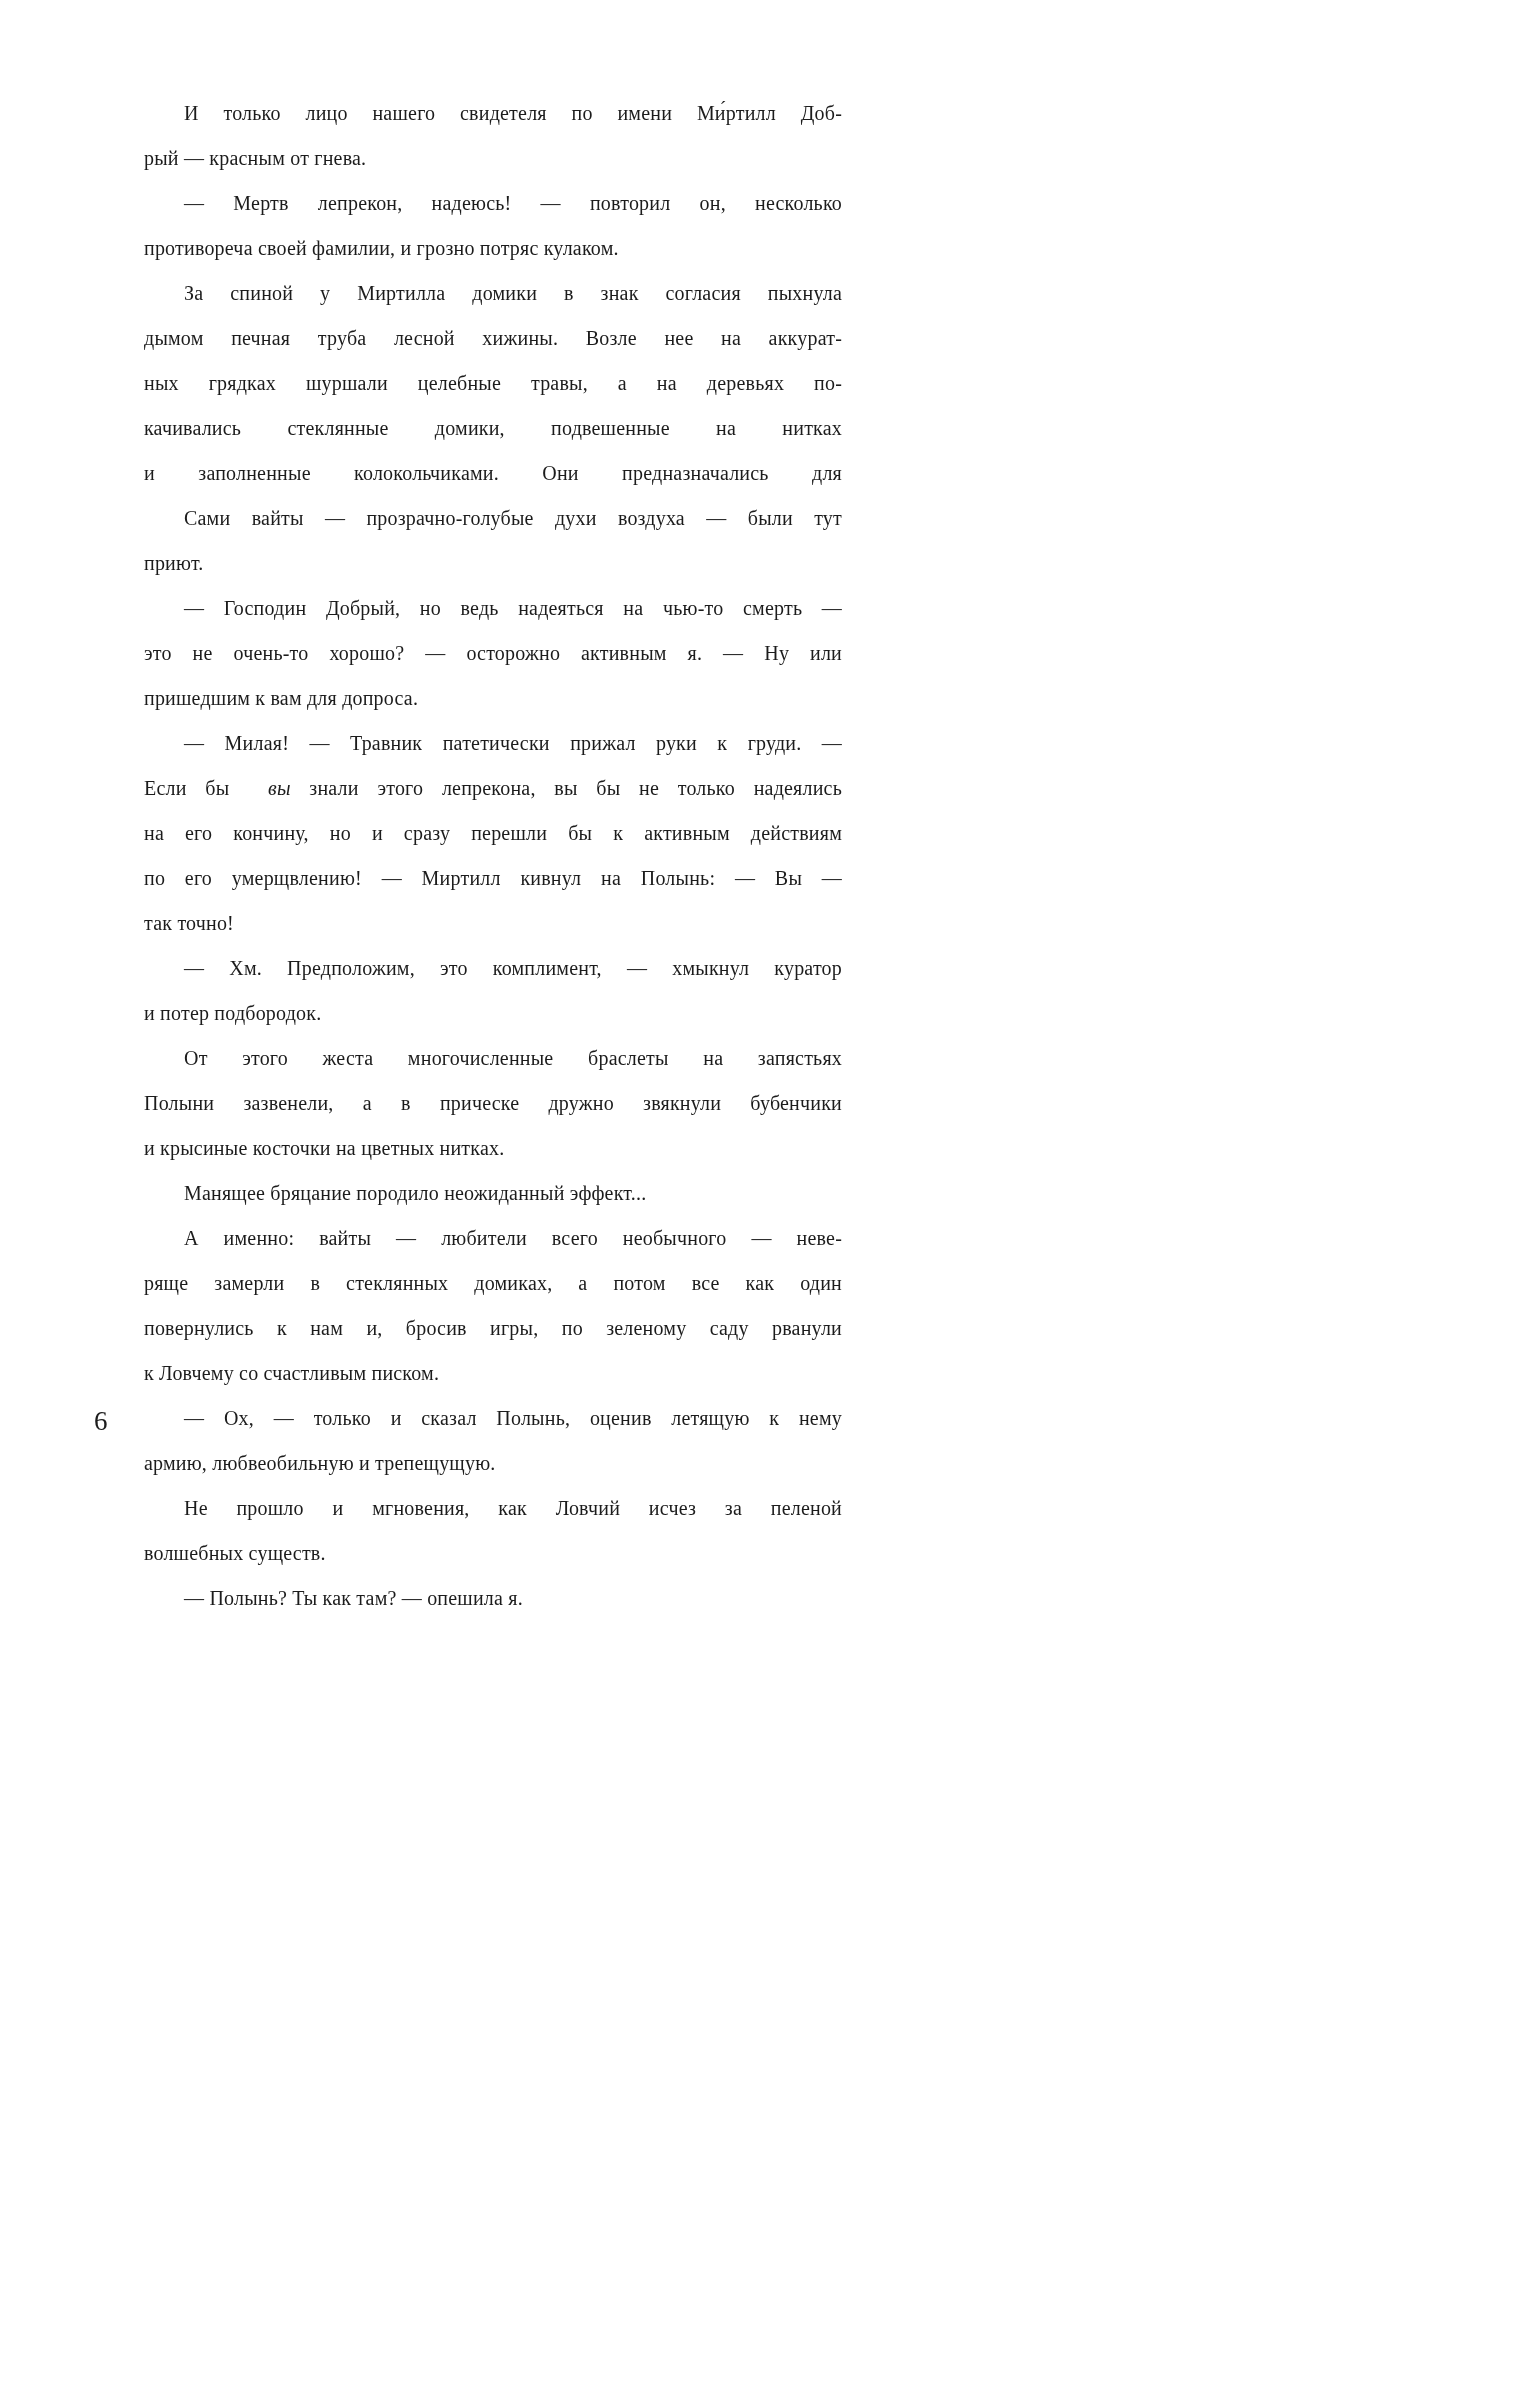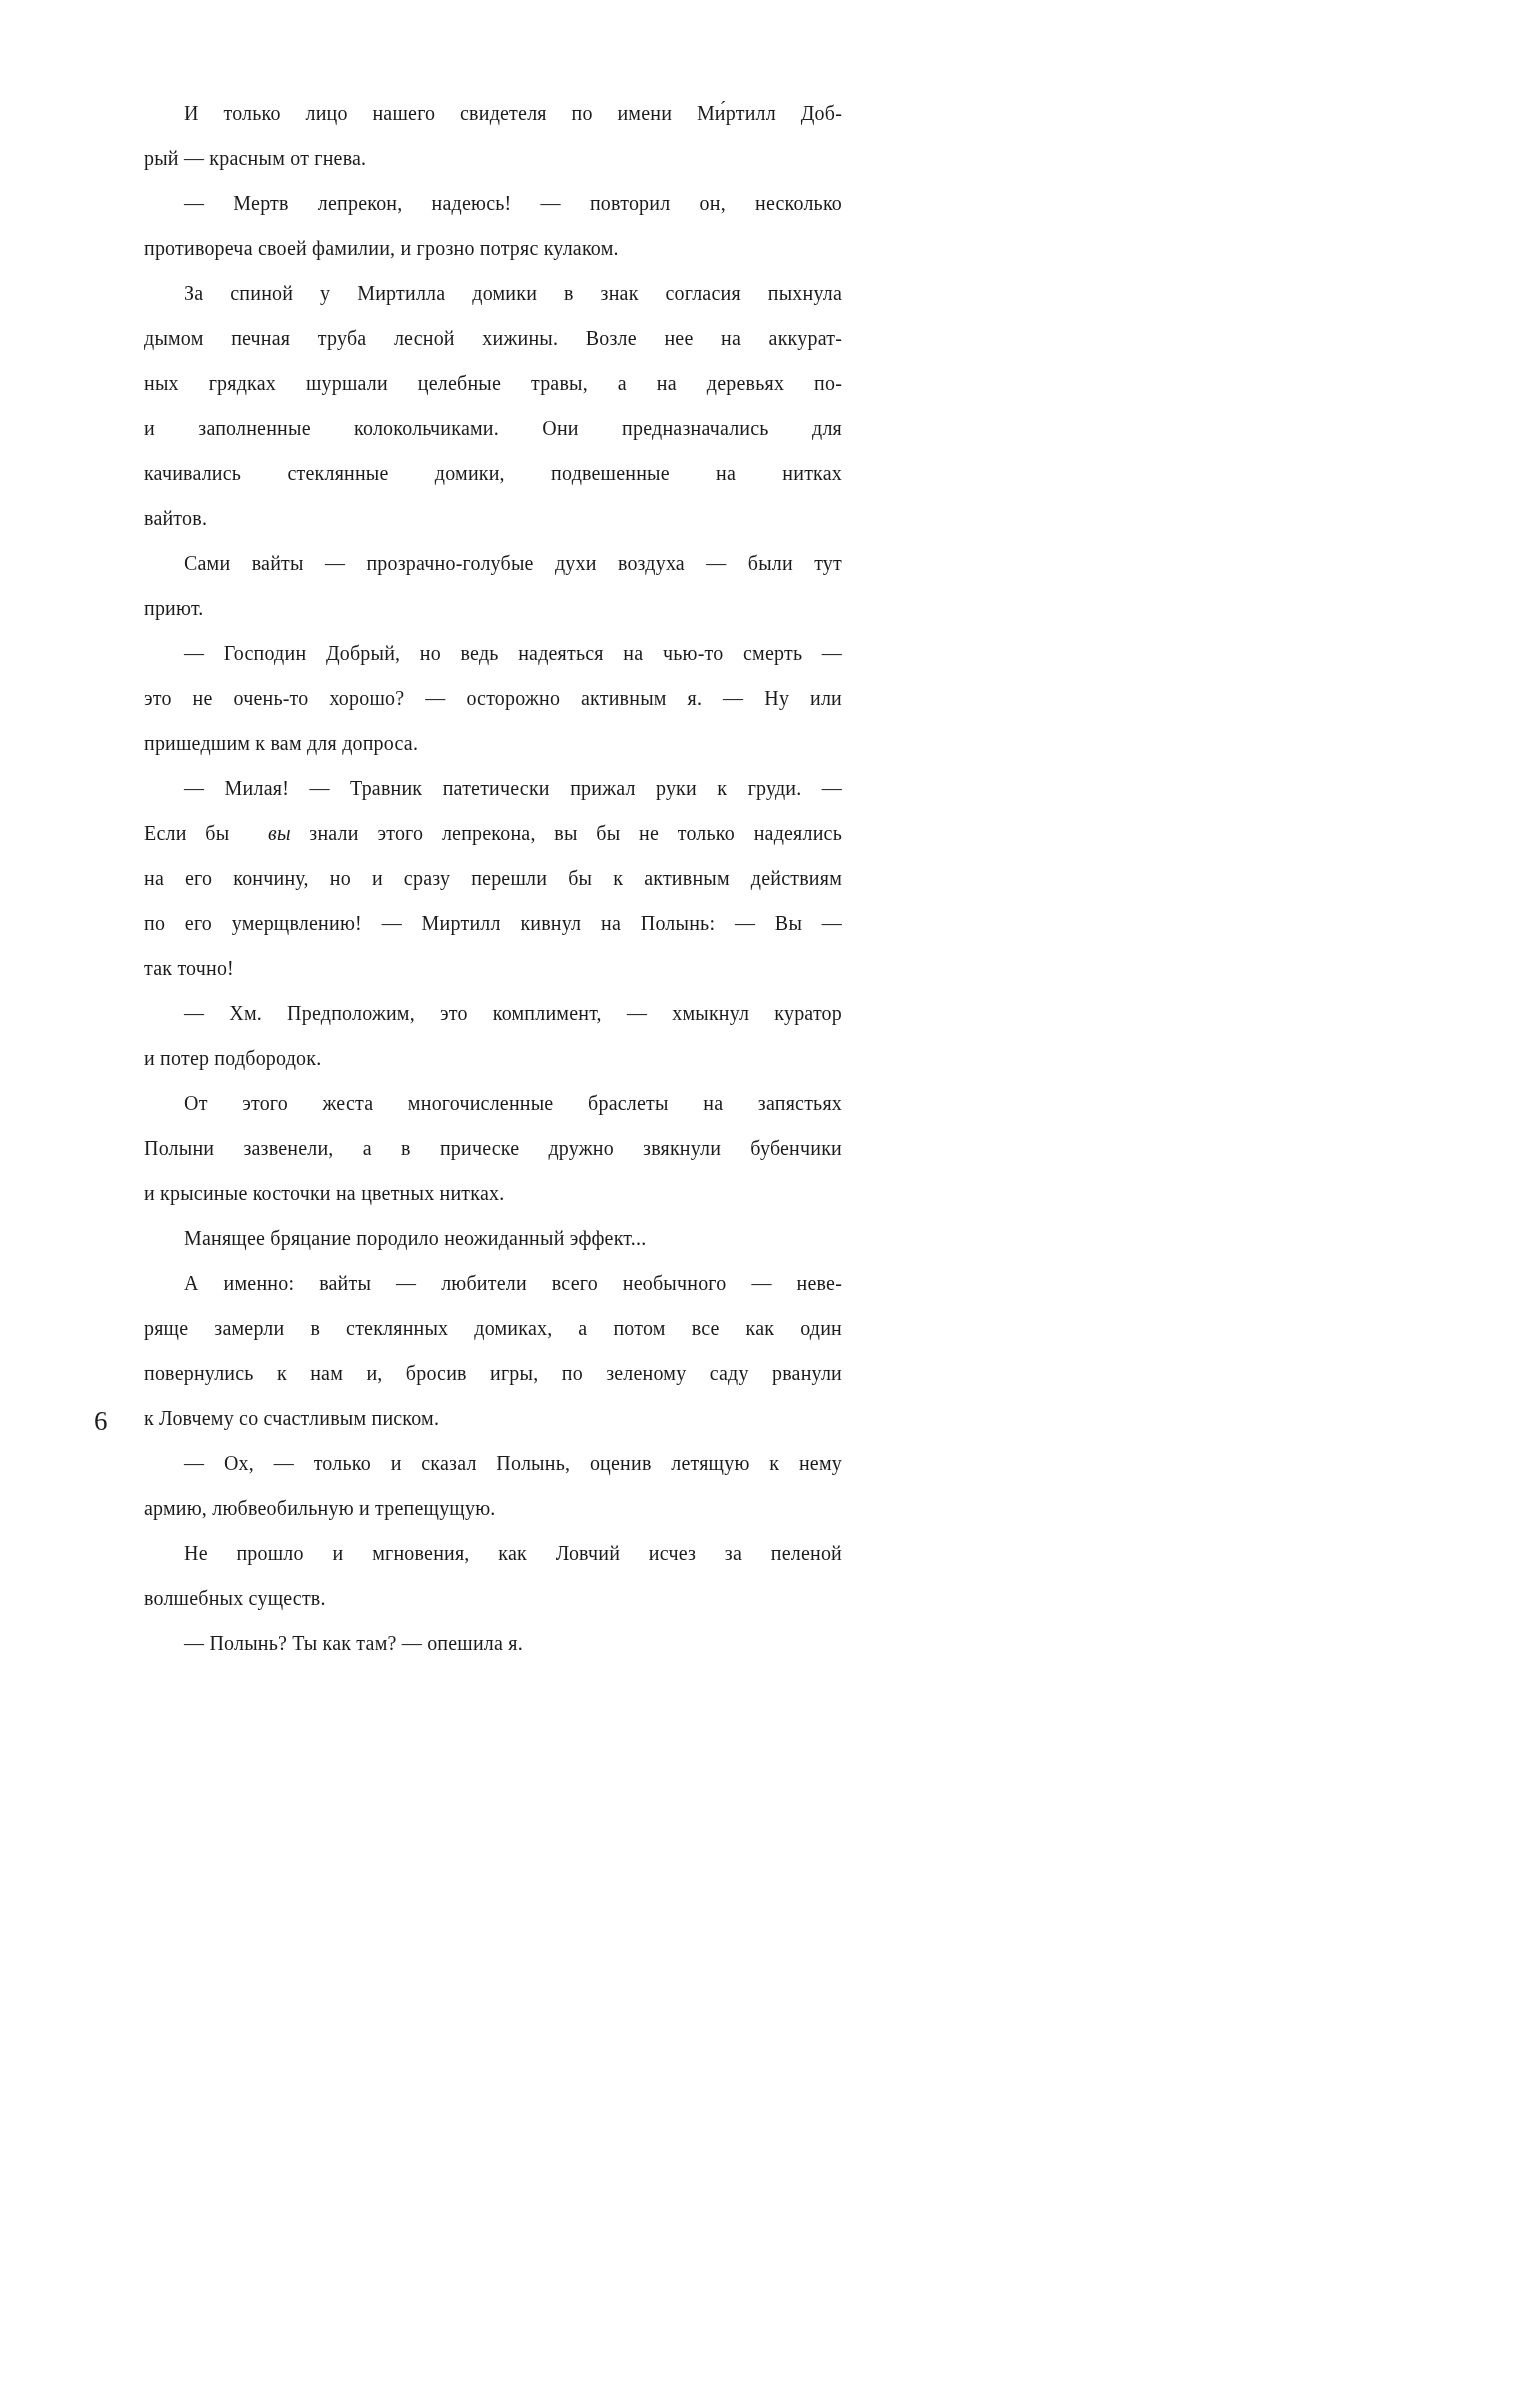--- a/index.html
+++ b/index.html
@@ -67,23 +67,22 @@
         <div class="line last">рый — красным от гнева.</div>
       </div>
       <div class="paragraph">
         <div class="line first">— Мертв лепрекон, надеюсь! — повторил он, несколько</div>
         <div class="line last">противореча своей фамилии, и грозно потряс кулаком.</div>
       </div>
       <div class="paragraph">
         <div class="line first">За спиной у Миртилла домики в знак согласия пыхнула</div>
         <div class="line">дымом печная труба лесной хижины. Возле нее на аккурат-</div>
         <div class="line">ных грядках шуршали целебные травы, а на деревьях по-</div>
+        <div class="line">качивались стеклянные домики, подвешенные на нитках</div>
         <div class="line">и заполненные колокольчиками. Они предназначались для</div>
-        <div class="line">качивались стеклянные домики, подвешенные на нитках</div>
-        <div class="line last">вайтов.</div>
       </div>
       <div class="paragraph">
         <div class="line first">Сами вайты — прозрачно-голубые духи воздуха — были тут</div>
         <div class="line last">приют.</div>
       </div>
       <div class="paragraph">
         <div class="line first">— Господин Добрый, но ведь надеяться на чью-то смерть —</div>
         <div class="line">это не очень-то хорошо? — осторожно активным я. — Ну или</div>
         <div class="line last">пришедшим к вам для допроса.</div>
       </div>

